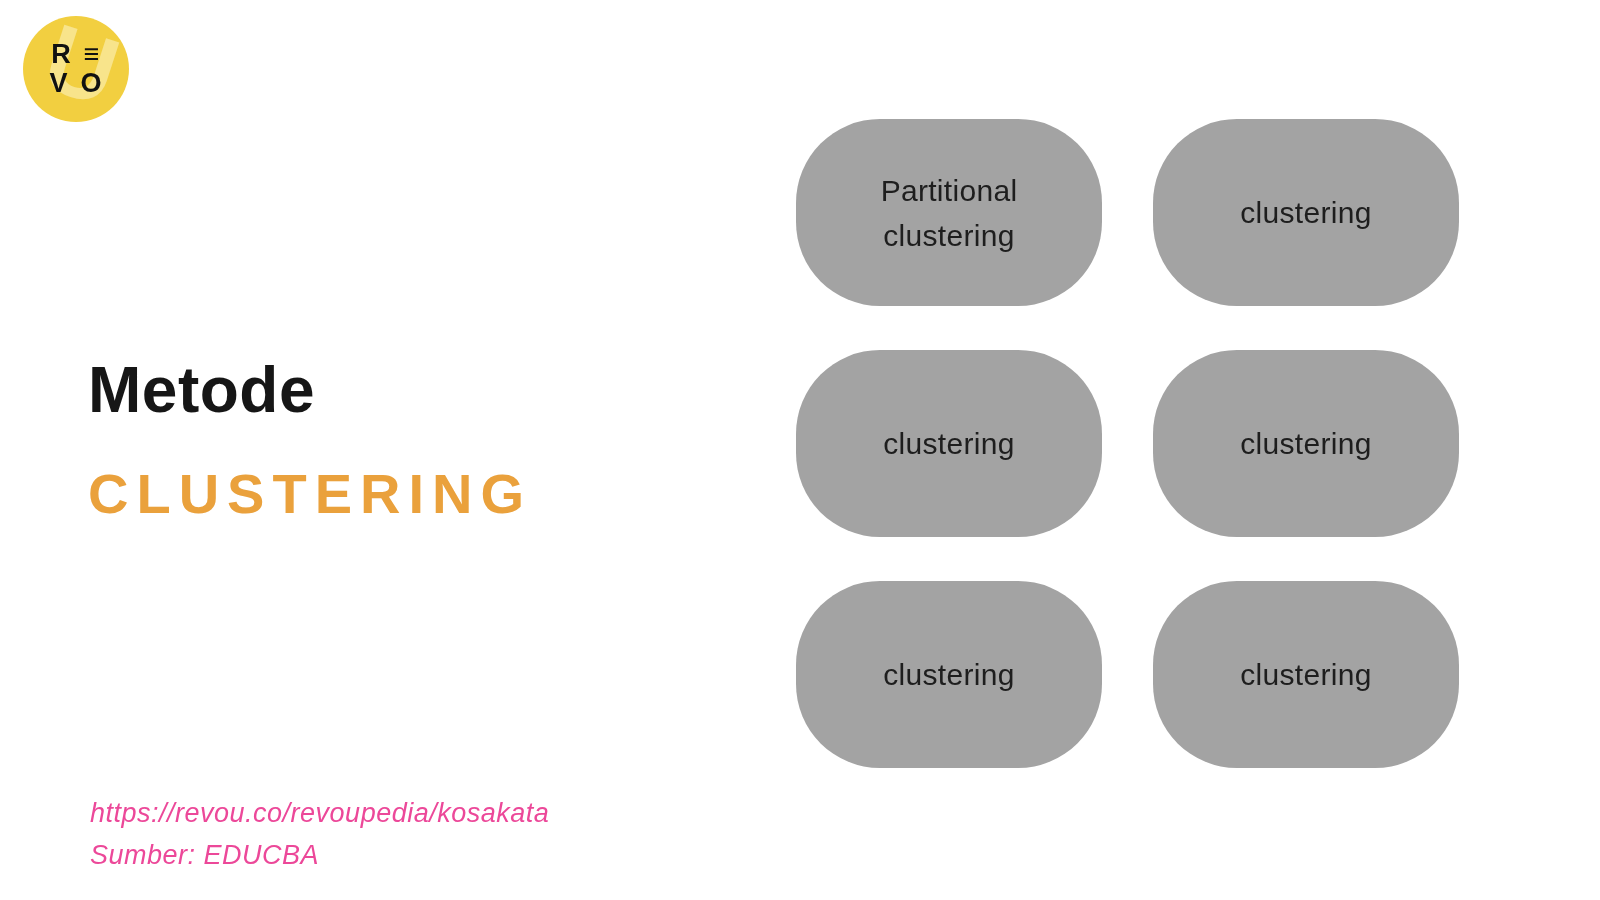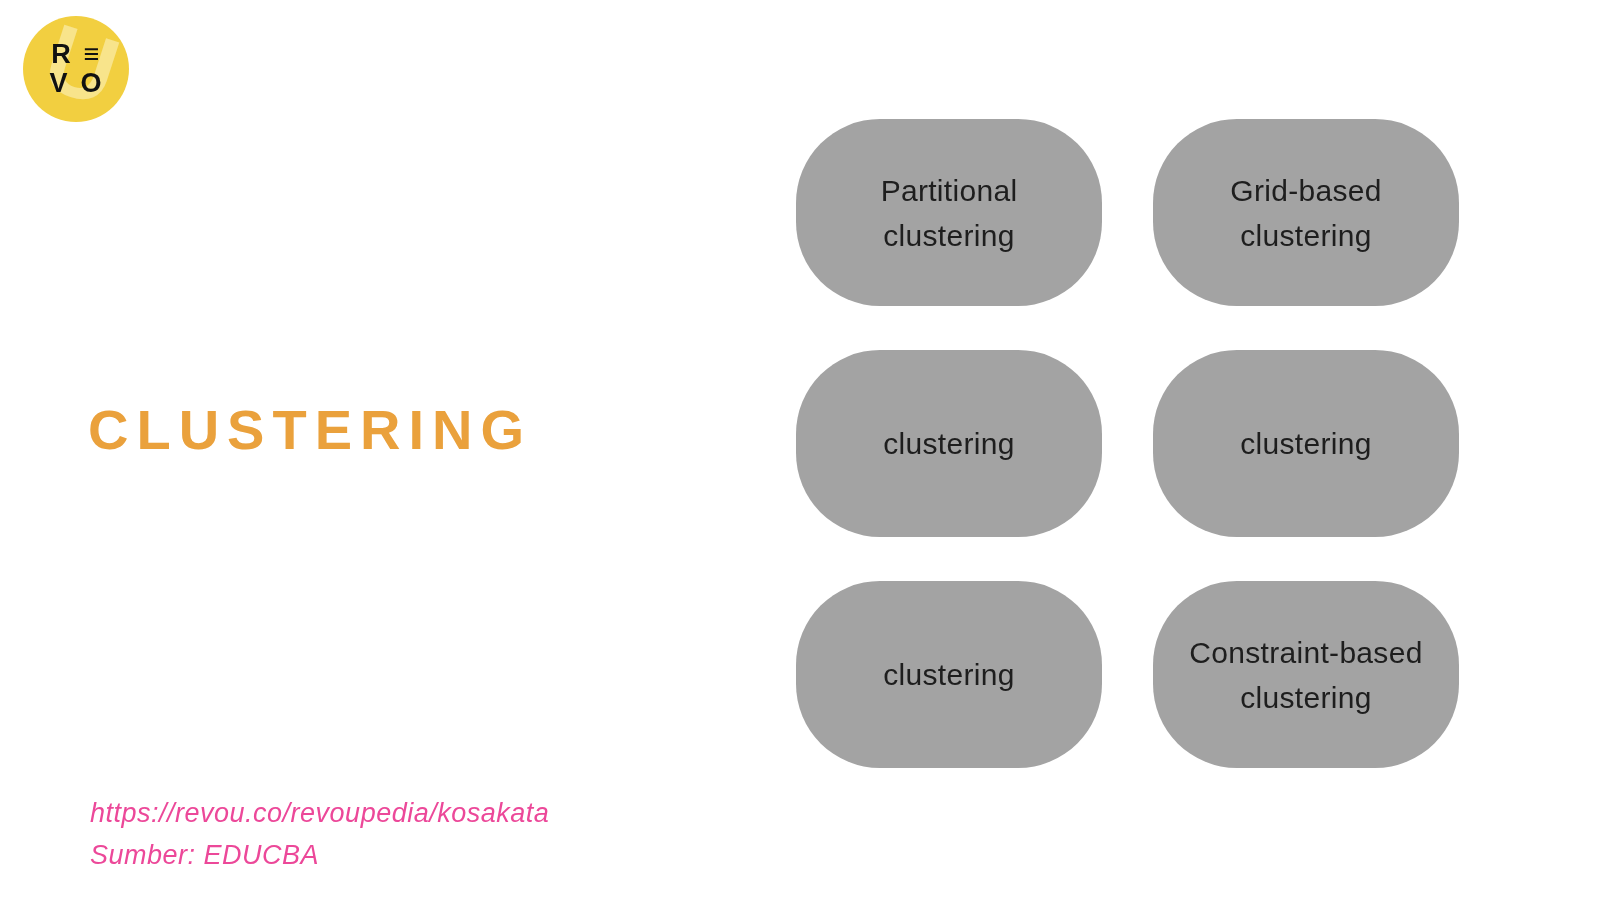--- a/index.html
+++ b/index.html
@@ -134,43 +134,42 @@
         <span>≡</span>
       </div>
       <div class="logo-row">
         <span>V</span>
         <span>O</span>
       </div>
     </div>
   </div>
 
   <div class="title-block">
+    <div class="title-line1">Metode</div>
     <div class="title-line2">CLUSTERING</div>
   </div>
 
   <div class="pill-grid">
     <div class="pill">
       <div class="pill-line">Partitional</div>
-      <div class="pill-line">clustering</div>
-    </div>
-    <div class="pill">
-      <div class="pill-line">Grid-based</div>
       <div class="pill-line">clustering</div>
     </div>
     <div class="pill">
       <div class="pill-line">clustering</div>
     </div>
     <div class="pill">
       <div class="pill-line">clustering</div>
     </div>
     <div class="pill">
       <div class="pill-line">clustering</div>
     </div>
     <div class="pill">
-      <div class="pill-line">Constraint-based</div>
+      <div class="pill-line">clustering</div>
+    </div>
+    <div class="pill">
       <div class="pill-line">clustering</div>
     </div>
   </div>
 
   <div class="footer">
     <div class="footer-line">https://revou.co/revoupedia/kosakata</div>
     <div class="footer-line">Sumber:  EDUCBA</div>
   </div>
 
 </div>

